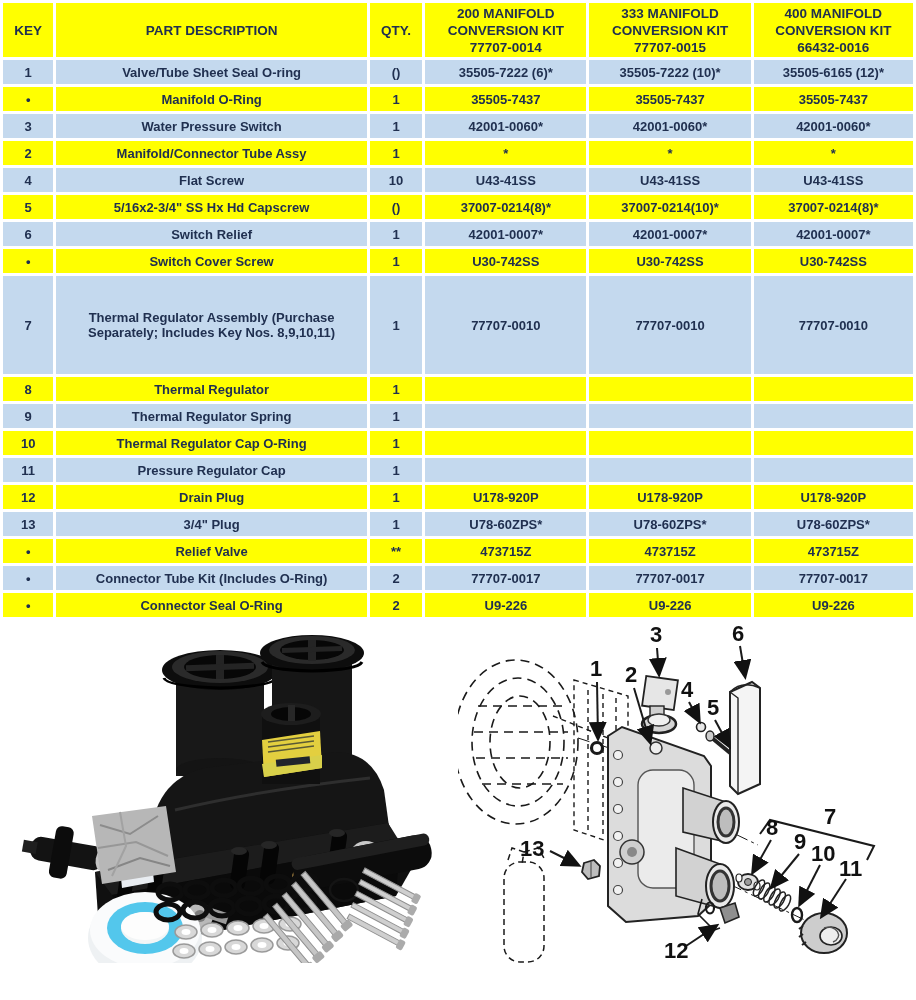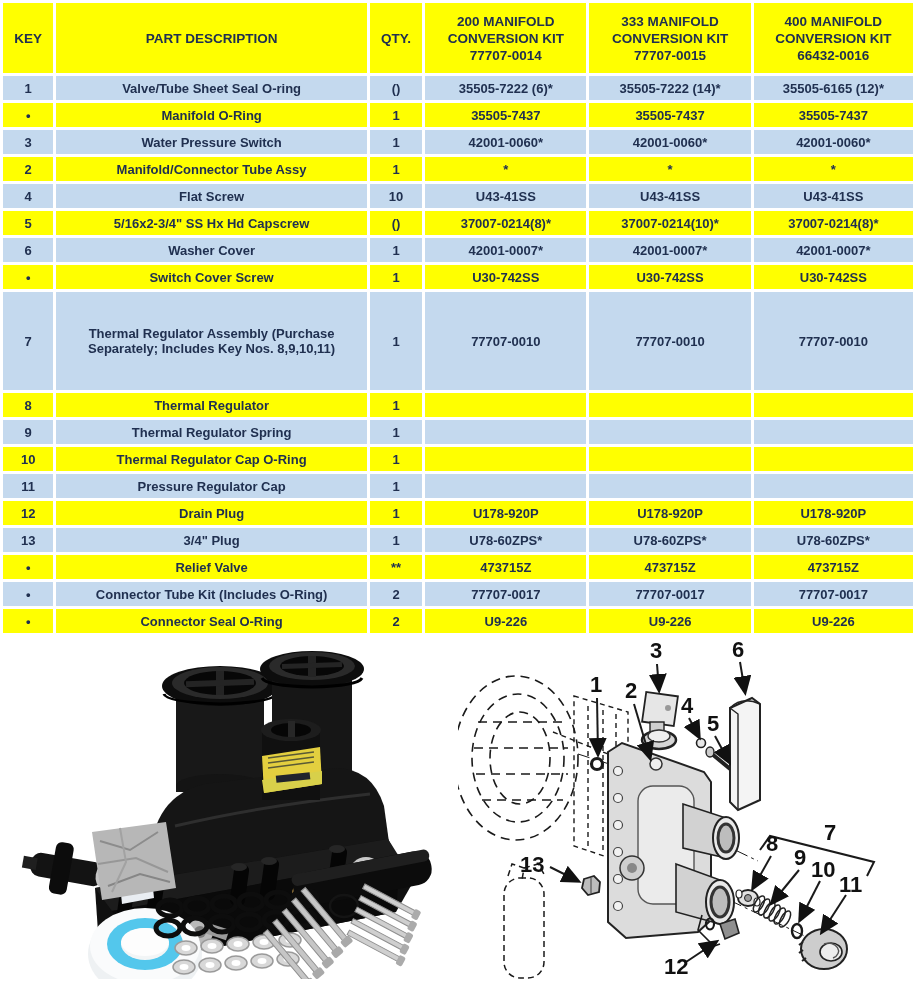--- a/index.html
+++ b/index.html
@@ -2,21 +2,21 @@
 <html><head>
 <meta charset="utf-8">
 <style>
   html,body{margin:0;padding:0;background:#fff;}
   .page{width:916px;height:1000px;background:#fff;overflow:hidden;font-family:"Liberation Sans",sans-serif;}
   table.parts{border-collapse:separate;border-spacing:3px;width:916px;table-layout:fixed;background:#fff;}
   table.parts th, table.parts td{
     text-align:center;vertical-align:middle;font-weight:bold;color:#203050;
     font-size:13px;font-family:"Liberation Sans",sans-serif;padding:0 3px;overflow:hidden;
   }
-  table.parts th{background:#ffff00;height:70px;white-space:pre-line;line-height:17px;font-size:13.5px;}
+  table.parts th{background:#ffff00;height:54px;white-space:pre-line;line-height:17px;font-size:13.5px;}
   table.parts td{height:24px;line-height:15px;}
   tr.row-yellow td{background:#ffff00;}
   tr.row-blue td{background:#c4d9ee;}
   tr.tall td{height:98px;}
   .bottom{display:flex;width:916px;height:343px;}
   .photo-wrap{width:458px;height:343px;}
   .diagram-wrap{width:458px;height:343px;}
   svg{display:block;}
   .callout{font-family:"Liberation Sans",sans-serif;font-size:22px;font-weight:600;fill:#111;}
   .ln{stroke:#1a1a1a;fill:none;}
@@ -50,21 +50,21 @@
 CONVERSION KIT
 66432-0016</th>
       </tr>
     </thead>
     <tbody>
         <tr class="row-blue">
           <td>1</td>
           <td>Valve/Tube Sheet Seal O-ring</td>
           <td>()</td>
           <td>35505-7222 (6)*</td>
-          <td>35505-7222 (14)*</td>
+          <td>35505-7222 (10)*</td>
           <td>35505-6165 (12)*</td>
         </tr>
         <tr class="row-yellow">
           <td>•</td>
           <td>Manifold O-Ring</td>
           <td>1</td>
           <td>35505-7437</td>
           <td>35505-7437</td>
           <td>35505-7437</td>
         </tr>
@@ -95,21 +95,21 @@
         <tr class="row-yellow">
           <td>5</td>
           <td>5/16x2-3/4" SS Hx Hd Capscrew</td>
           <td>()</td>
           <td>37007-0214(8)*</td>
           <td>37007-0214(10)*</td>
           <td>37007-0214(8)*</td>
         </tr>
         <tr class="row-blue">
           <td>6</td>
-          <td>Washer Cover</td>
+          <td>Switch Relief</td>
           <td>1</td>
           <td>42001-0007*</td>
           <td>42001-0007*</td>
           <td>42001-0007*</td>
         </tr>
         <tr class="row-yellow">
           <td>•</td>
           <td>Switch Cover Screw</td>
           <td>1</td>
           <td>U30-742SS</td>

